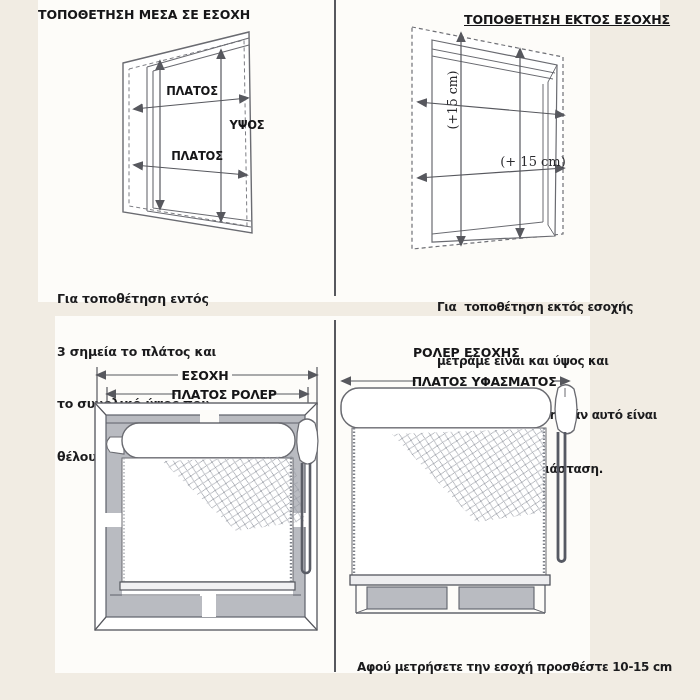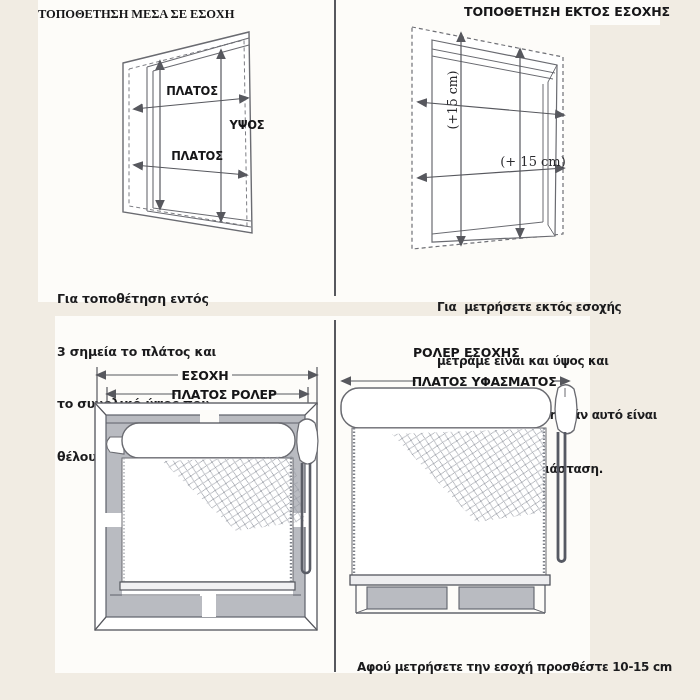--- a/index.html
+++ b/index.html
@@ -32,21 +32,21 @@
 </head>
 <body>
 
 <div class="panel" style="left:38px; top:0; width:552px; height:302px;"></div>
 <div class="panel" style="left:590px; top:0; width:70px; height:25px;"></div>
 <div class="panel" style="left:55px; top:316px; width:535px; height:357px;"></div>
 
 <div class="divider" style="left:334px; top:0; height:296px;"></div>
 <div class="divider" style="left:334px; top:320px; height:352px;"></div>
 
-<div class="sec-title" style="left:38px; top:7px;font-family:Liberation Serif, serif;">ΤΟΠΟΘΕΤΗΣΗ ΜΕΣΑ ΣΕ ΕΣΟΧΗ</div>
+<div class="sec-title" style="left:38px; top:7px;">ΤΟΠΟΘΕΤΗΣΗ ΜΕΣΑ ΣΕ ΕΣΟΧΗ</div>
 
 <svg style="left:95px; top:25px;" width="185" height="228" viewBox="0 0 185 228">
   <defs>
     <marker id="ah1" markerWidth="9" markerHeight="8" refX="7.5" refY="4" orient="auto-start-reverse">
       <path d="M0,0 L9,4 L0,8 Z" fill="#57585e"></path>
     </marker>
   </defs>
   <path class="frame" d="M28,38 L154,7 L157,208 L28,187 Z" stroke-width="1.4"></path>
   <path d="M34,44 L149,15 L152,201 L34,181 Z" fill="none" stroke="#7d7e84" stroke-width="1" stroke-dasharray="4,3"></path>
   <path d="M52,42 L52,186 M58,46 L58,183 M52,42 L154,13 M58,46 L154,20 M52,186 L156,202 M58,183 L156,196" stroke="#6a6b71" stroke-width="1.1" fill="none"></path>
@@ -59,41 +59,41 @@
   <text x="102" y="135" text-anchor="middle" font-size="11.5" letter-spacing="-0.2">ΠΛΑΤΟΣ</text>
 </svg>
 
 <div class="para" style="left:57px; top:255px;">
   <div>Για τοποθέτηση εντός</div>
   <div>3 σημεία το πλάτος και</div>
   <div>το συνολικό ύψος που</div>
   <div>θέλουμε .</div>
 </div>
 
-<div class="sec-title" style="left:464px; top:4px;">ΤΟΠΟΘΕΤΗΣΗ ΕΚΤΟΣ ΕΣΟΧΗΣ</div>
+<div class="sec-title" style="left:464px; top:12px;text-decoration:underline;">ΤΟΠΟΘΕΤΗΣΗ ΕΚΤΟΣ ΕΣΟΧΗΣ</div>
 
 <svg style="left:405px; top:16px;" width="178" height="242" viewBox="0 0 178 242">
   <defs>
     <marker id="ah2" markerWidth="9" markerHeight="8" refX="7.5" refY="4" orient="auto-start-reverse">
       <path d="M0,0 L9,4 L0,8 Z" fill="#57585e"></path>
     </marker>
   </defs>
   <path d="M7,11 L158,41 L158,218 L7,233 Z" fill="#ffffff" stroke="#6f7076" stroke-width="1.2" stroke-dasharray="4,3"></path>
   <path class="frame" d="M27,24 L152,49 L150,220 L27,226 Z" stroke-width="1.2"></path>
   <path d="M27,33 L150,57 M27,40 L148,63 M143,66 L143,209 M138,68 L138,206 M152,49 L143,66 M150,220 L143,209 M27,218 L138,206" stroke="#6a6b71" stroke-width="1" fill="none"></path>
   <line class="ln" x1="56" y1="17" x2="56" y2="229" marker-start="url(#ah2)" marker-end="url(#ah2)"></line>
   <line class="ln" x1="115" y1="33" x2="115" y2="221" marker-start="url(#ah2)" marker-end="url(#ah2)"></line>
   <line class="ln" x1="13" y1="86" x2="159" y2="99" marker-start="url(#ah2)" marker-end="url(#ah2)"></line>
   <line class="ln" x1="13" y1="162" x2="159" y2="152" marker-start="url(#ah2)" marker-end="url(#ah2)"></line>
   <text class="serif" transform="translate(52,84) rotate(-90)" text-anchor="middle" font-size="12.5">(+15 cm)</text>
   <text class="serif" x="128" y="150" text-anchor="middle" font-size="13">(+ 15 cm)</text>
 </svg>
 
 <div class="para tight" style="left:437px; top:262px;">
-  <div>Για  μετρήσετε εκτός εσοχής</div>
+  <div>Για  τοποθέτηση εκτός εσοχής</div>
   <div>μετράμε είναι και ύψος και</div>
   <div>προσθέτουμε 15cm εάν αυτό είναι</div>
   <div>εφικτό σε κάθε διάσταση.</div>
 </div>
 
 <svg style="left:88px; top:353px;" width="236" height="300" viewBox="0 0 236 300">
   <defs>
     <marker id="ah3" markerWidth="9" markerHeight="8" refX="7.5" refY="4" orient="auto-start-reverse">
       <path d="M0,0 L9,4 L0,8 Z" fill="#57585e"></path>
     </marker>

